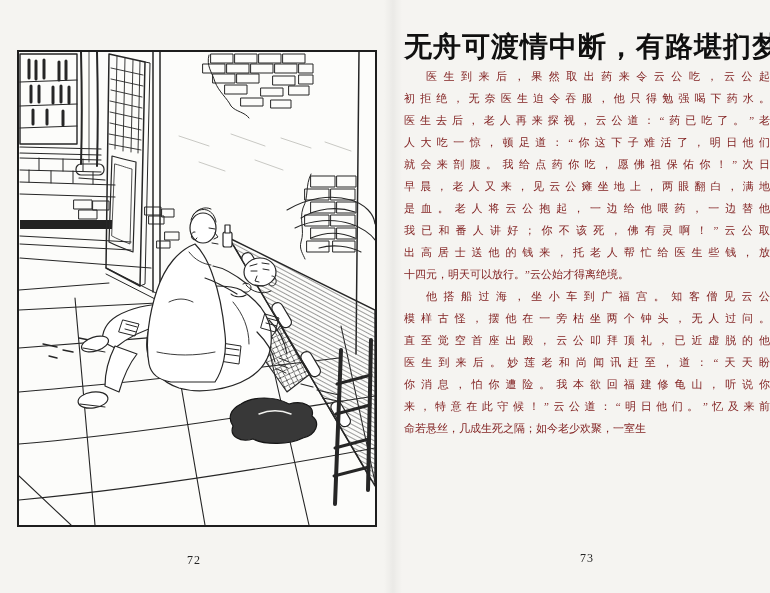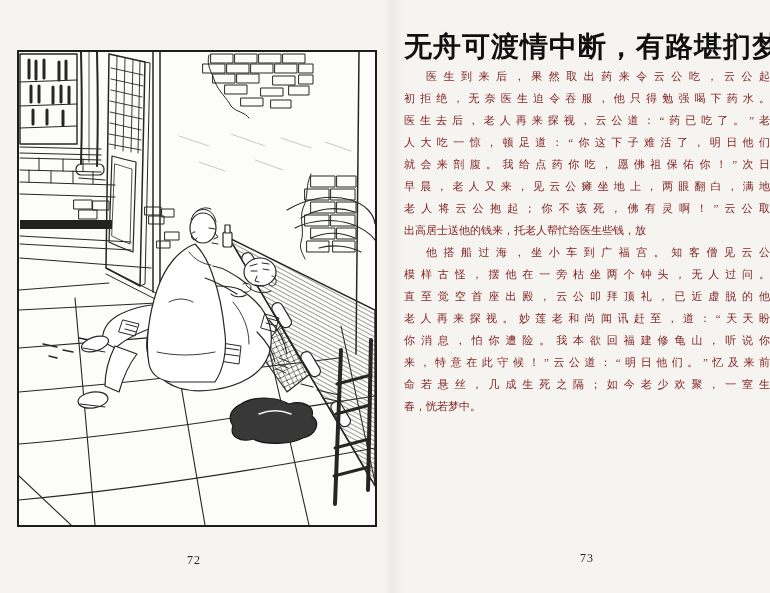--- a/index.html
+++ b/index.html
@@ -203,29 +203,30 @@
 
   <div class="right-col">
     <h1 class="title">无舟可渡情中断，有路堪扪梦里天</h1>
     <div class="para">
         <div class="line">医生到来后，果然取出药来令云公吃，云公起</div>
         <div class="line">初拒绝，无奈医生迫令吞服，他只得勉强喝下药水。</div>
         <div class="line">医生去后，老人再来探视，云公道：“药已吃了。”老</div>
         <div class="line">人大吃一惊，顿足道：“你这下子难活了，明日他们</div>
         <div class="line">就会来剖腹。我给点药你吃，愿佛祖保佑你！”次日</div>
         <div class="line">早晨，老人又来，见云公瘫坐地上，两眼翻白，满地</div>
-        <div class="line">老人将云公抱起；你不该死，佛有灵啊！”云公取</div>
+        <div class="line">是血。老人将云公抱起，一边给他喂药，一边替他</div>
+        <div class="line">我已和番人讲好；你不该死，佛有灵啊！”云公取</div>
         <div class="line">出高居士送他的钱来，托老人帮忙给医生些钱，放</div>
+        <div class="line">十四元，明天可以放行。”云公始才得离绝境。</div>
       </div>
     <div class="para">
         <div class="line">他搭船过海，坐小车到广福宫。知客僧见云公</div>
         <div class="line">模样古怪，摆他在一旁枯坐两个钟头，无人过问。</div>
         <div class="line">直至觉空首座出殿，云公叩拜顶礼，已近虚脱的他</div>
-        <div class="line">老人再来探视。妙莲老和尚闻讯赶至，道：“天天盼</div>
+        <div class="line">医生到来后。妙莲老和尚闻讯赶至，道：“天天盼</div>
         <div class="line">你消息，怕你遭险。我本欲回福建修龟山，听说你</div>
         <div class="line">来，特意在此守候！”云公道：“明日他们。”忆及来前</div>
         <div class="line">命若悬丝，几成生死之隔；如今老少欢聚，一室生</div>
-        <div class="line">春，恍若梦中。</div>
       </div>
   </div>
 
   <div class="gutter"></div>
 </div>
 
 </body></html>

